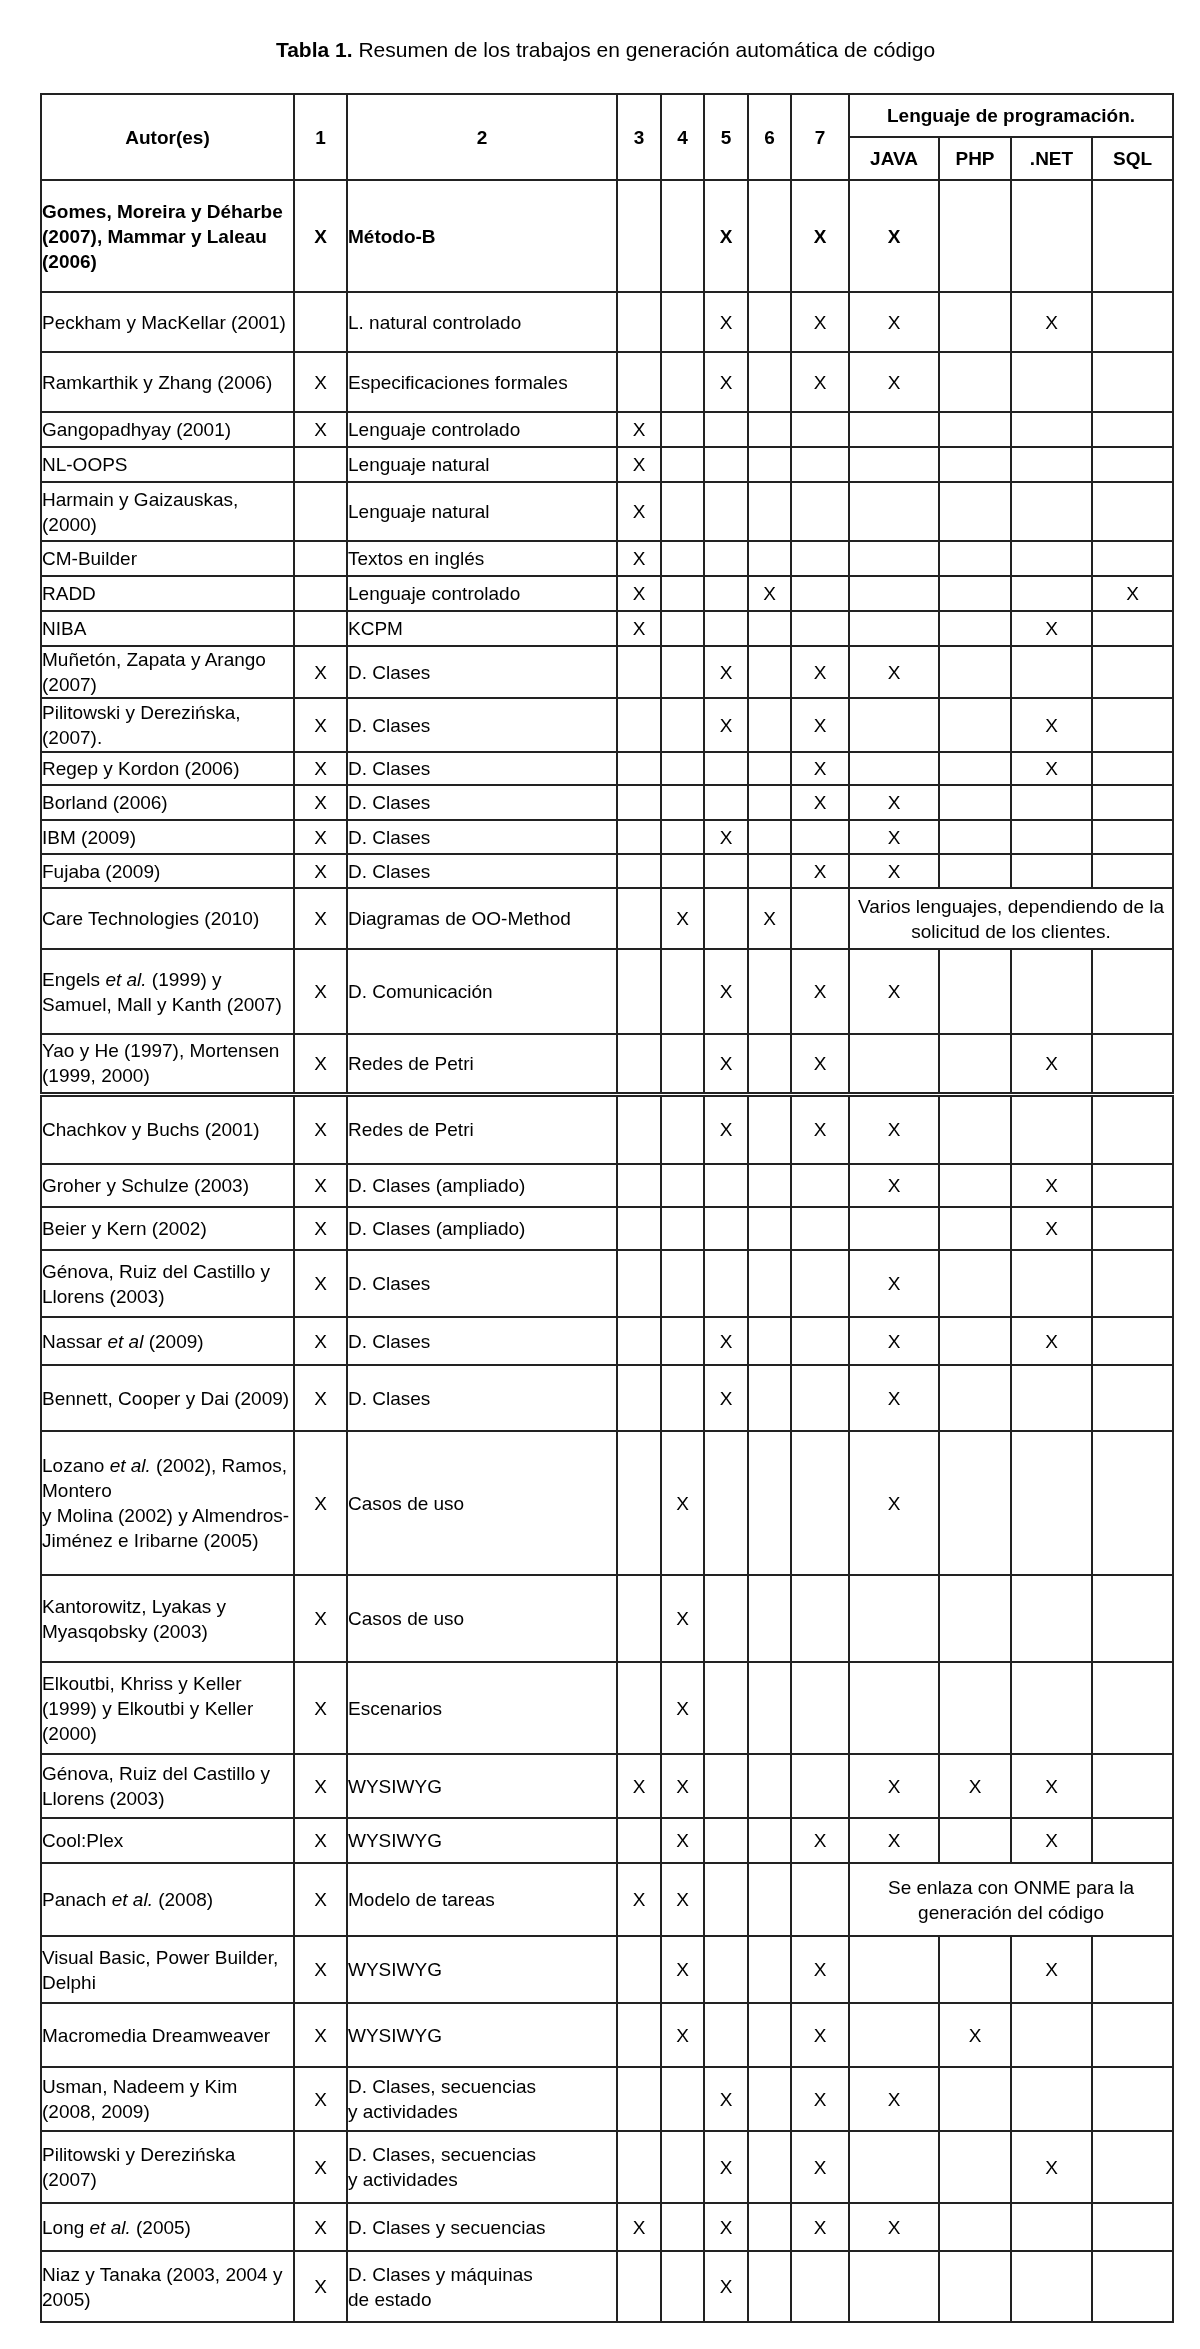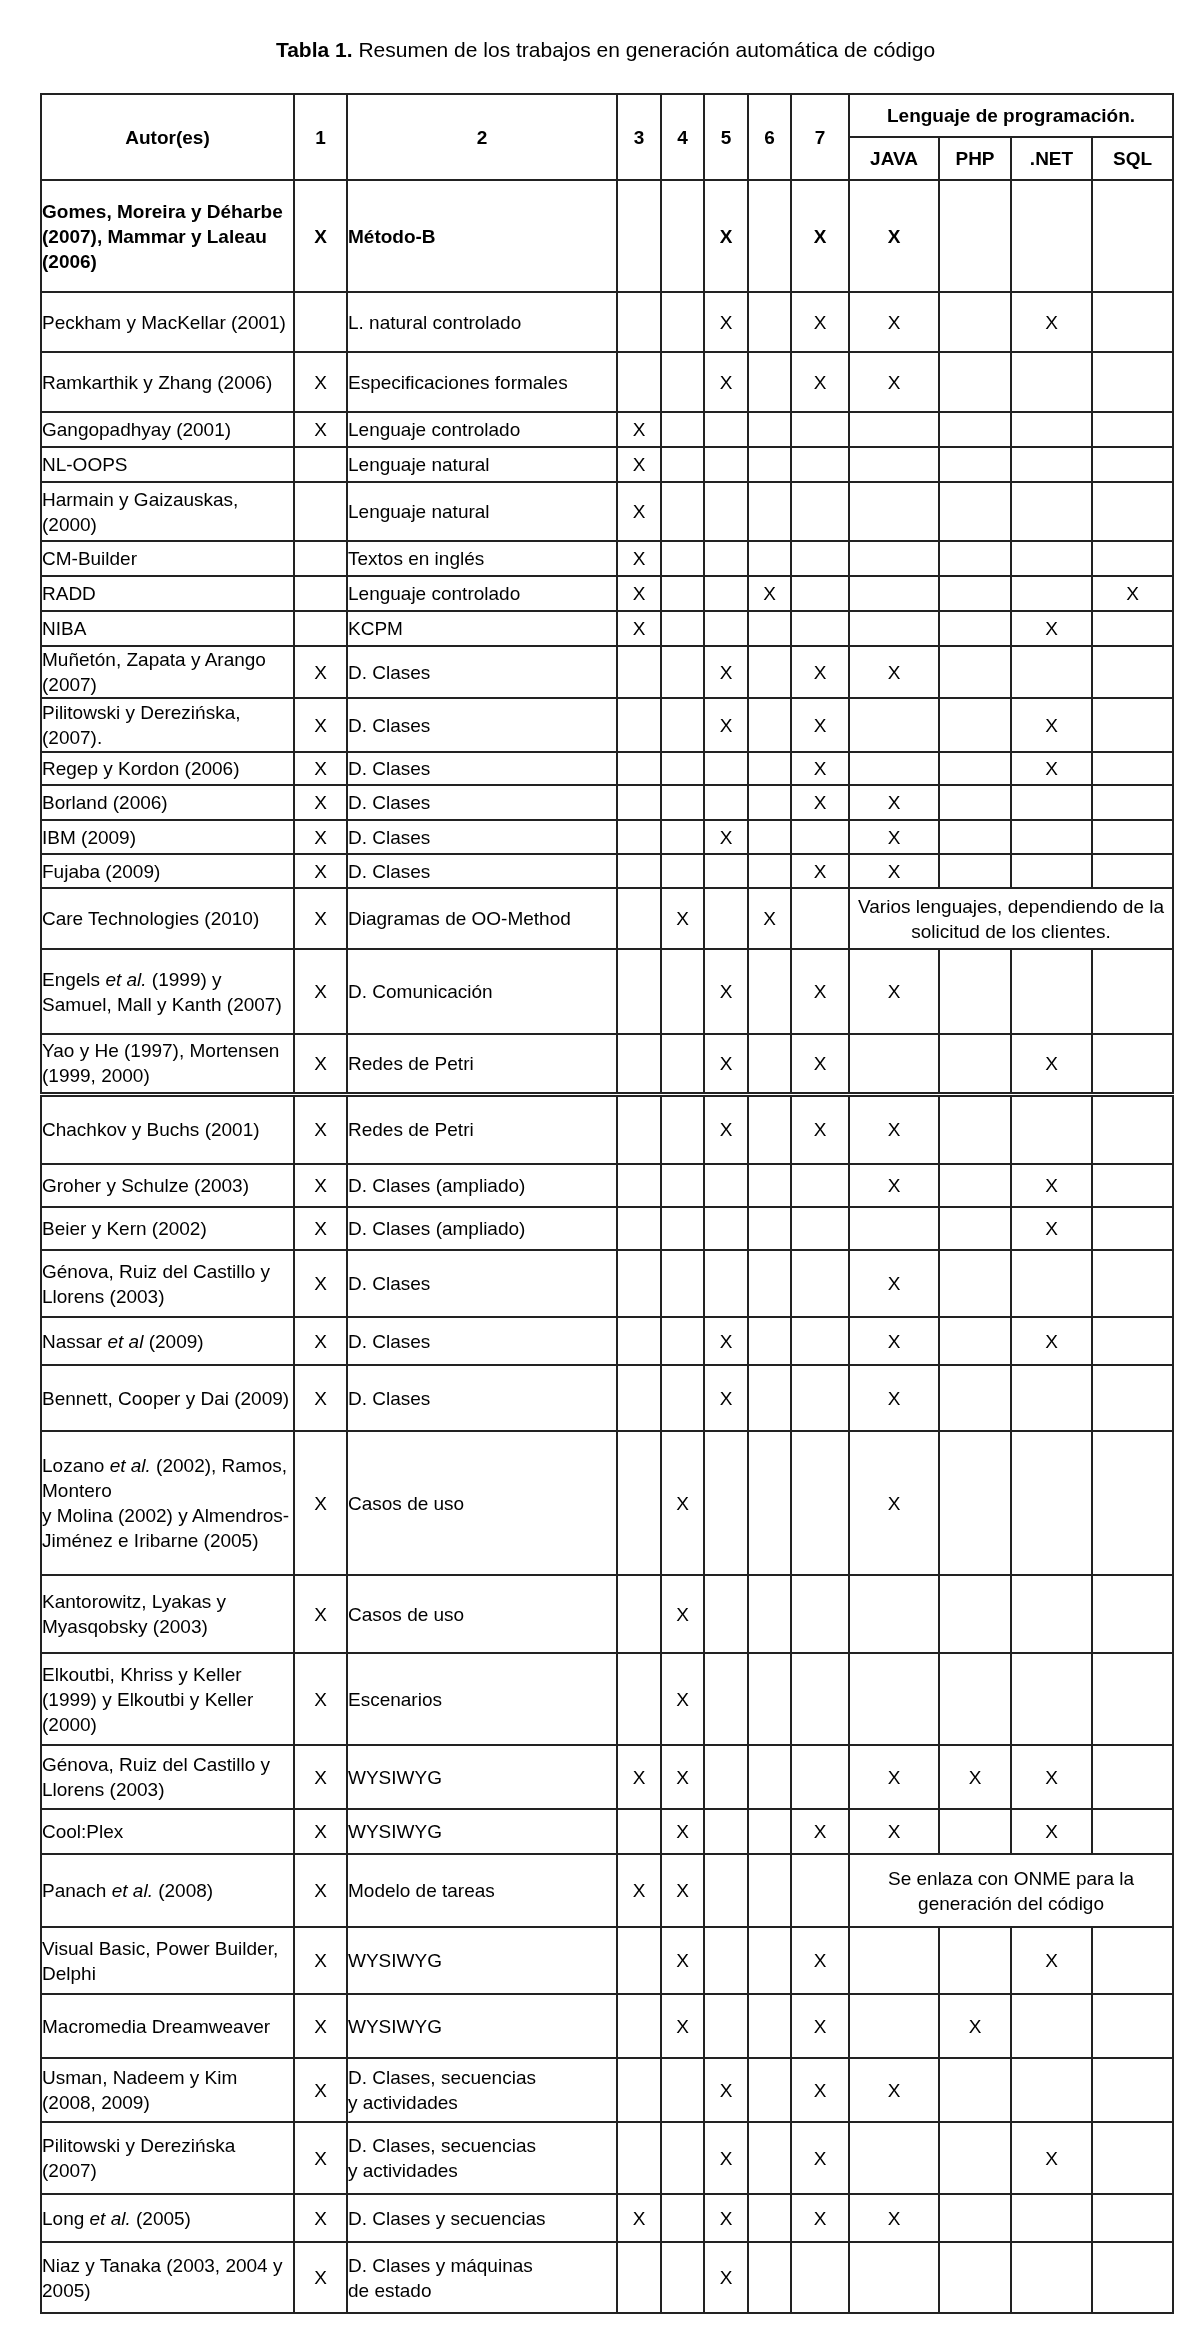--- a/index.html
+++ b/index.html
@@ -396,21 +396,21 @@
         <td class="mark"></td>
         <td class="mark">X</td>
         <td class="mark"></td>
         <td class="mark"></td>
         <td class="mark"></td>
         <td class="mark">X</td>
         <td class="mark"></td>
         <td class="mark"></td>
         <td class="mark"></td>
       </tr>
-      <tr style="height: 78px;">
+      <tr style="height: 87px;">
         <td class="author">Kantorowitz, Lyakas y Myasqobsky (2003)</td>
         <td class="mark">X</td>
         <td class="desc">Casos de uso</td>
         <td class="mark"></td>
         <td class="mark">X</td>
         <td class="mark"></td>
         <td class="mark"></td>
         <td class="mark"></td>
         <td class="mark"></td>
         <td class="mark"></td>

